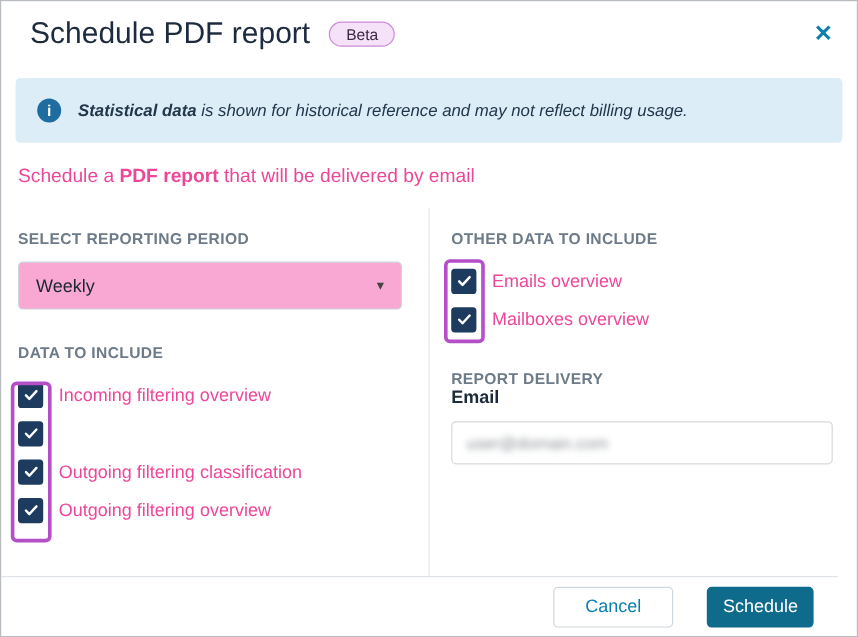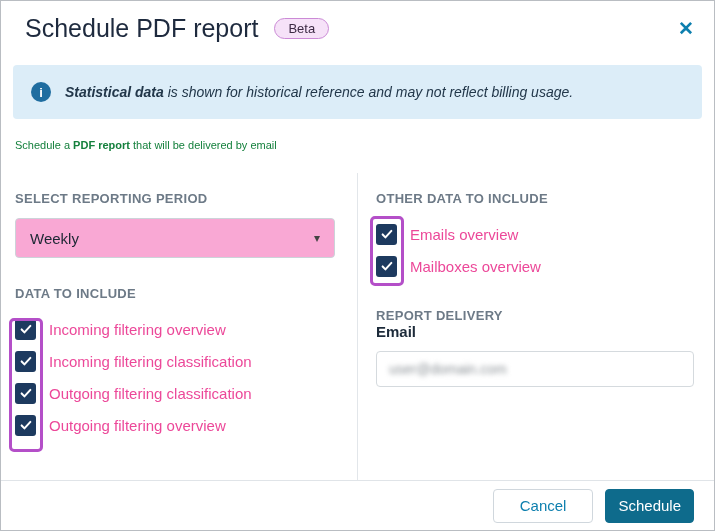--- a/index.html
+++ b/index.html
@@ -38,21 +38,21 @@
     padding:0 18px;gap:14px;
   }
   .info-icon{
     flex:0 0 auto;width:20px;height:20px;border-radius:50%;background:#1f6da0;
     color:#fff;font-size:13px;font-weight:700;display:flex;align-items:center;justify-content:center;
     font-style:normal;
   }
   .banner p{font-size:14px;color:#22374a;font-style:italic;}
   .banner b{font-weight:700;}
   
-  .intro{position:absolute;top:138px;left:14px;font-size:11px;color:#15803d;}
+  .intro{position:absolute;top:138px;left:14px;font-size:16px;color:#ec4899;}
   .intro b{font-weight:700;}
   
   .vdivider{position:absolute;left:356px;top:172px;bottom:50px;width:1px;background:#e2e6ea;}
   .col{position:absolute;top:172px;}
   .col-left{left:14px;width:330px;}
   .col-right{left:375px;width:320px;}
   .section-label{
     font-size:13px;font-weight:700;color:var(--label);letter-spacing:.3px;
   }
   .pad-top{padding-top:18px;}
@@ -80,22 +80,22 @@
   }
   .masked{filter:blur(2.6px);color:#8d9398;font-size:14px;user-select:none;}
   
   .hl{
     position:absolute;border:3px solid var(--highlight);border-radius:5px;pointer-events:none;
   }
   .hl-left{left:8px;top:317px;width:34px;height:134px;}
   .hl-right{left:369px;top:215px;width:34px;height:70px;}
   
   .footer{
-    position:absolute;left:0;right:0;bottom:0;height:50px;border-top:1px solid #e0e4e8;
-    display:flex;align-items:center;justify-content:flex-end;gap:12px;padding-right:20px;
+    position:absolute;left:0;right:16px;bottom:0;height:50px;border-top:1px solid #e0e4e8;
+    display:flex;align-items:center;justify-content:flex-end;gap:28px;padding-right:20px;
   }
   .btn{height:34px;border-radius:4px;font-size:15px;cursor:pointer;}
   .btn-cancel{
     background:#fff;border:1px solid #d0d7dd;color:var(--accent);padding:0 26px;
   }
   .btn-primary{
     background:var(--button);border:1px solid var(--button);color:#fff;padding:0 12px;font-weight:400;
   }
 </style>
 </head>
@@ -136,21 +136,20 @@
             </svg>
           </span>
         <span class="check-label">Incoming filtering overview</span>
       </label>
       <label class="check-row">
         <span class="checkbox">
             <svg viewBox="0 0 16 16">
               <path d="M3 8.5l3.2 3.4L13 4.5" stroke="#fff" stroke-width="2.3" fill="none" stroke-linecap="round" stroke-linejoin="round"></path>
             </svg>
           </span>
-        <span class="check-label">Incoming filtering classification</span>
       </label>
       <label class="check-row">
         <span class="checkbox">
             <svg viewBox="0 0 16 16">
               <path d="M3 8.5l3.2 3.4L13 4.5" stroke="#fff" stroke-width="2.3" fill="none" stroke-linecap="round" stroke-linejoin="round"></path>
             </svg>
           </span>
         <span class="check-label">Outgoing filtering classification</span>
       </label>
       <label class="check-row">

